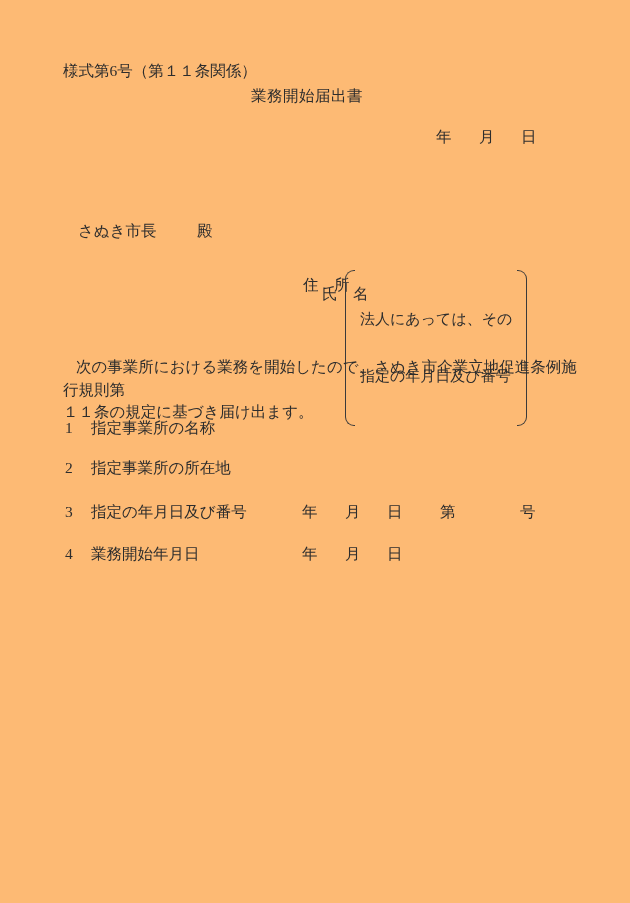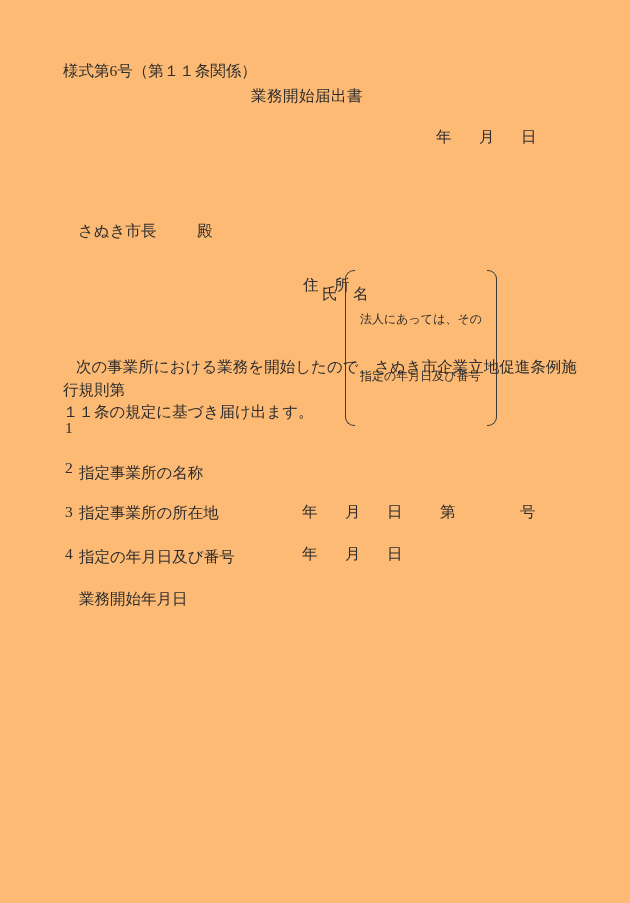--- a/index.html
+++ b/index.html
@@ -39,33 +39,33 @@
   .address-label{left:303px;top:256px;margin-top:20px;}
   .name-label{left:303px;top:285px;margin-left:19px;}
   .corp-note{
     position:absolute;left:345px;top:270px;
     display:flex;align-items:stretch;
   }
   .bracket{width:9px;border:1.2px solid #3a3a3a;}
   .bracket-left{border-right:none;border-radius:9px 0 0 9px;}
   .bracket-right{border-left:none;border-radius:0 9px 9px 0;}
   .note-text{
-    font-size:12px;line-height:19px;
+    font-size:15px;line-height:19px;
     padding:2px 5px;white-space:pre;
   }
 
   
   .body-para{left:63px;top:356px;width:520px;line-height:22.5px;white-space:normal;}
   .body-para .indent{display:inline-block;width:13px;}
 
   
   .item{left:0;width:630px;height:18px;}
   .item span{position:absolute;top:0;}
   .item .num{left:65px;}
-  .item .label{left:79px;margin-top:45px;}
+  .item .label{left:91px;}
   .item .f-year{left:302px;}
   .item .f-month{left:345px;}
   .item .f-day{left:387px;}
   .item .f-dai{left:440px;}
   .item .f-go{left:520px;}
   .item-1{top:419px;}
   .item-2{top:459px;}
   .item-3{top:503px;}
   .item-4{top:545px;}
 </style>

